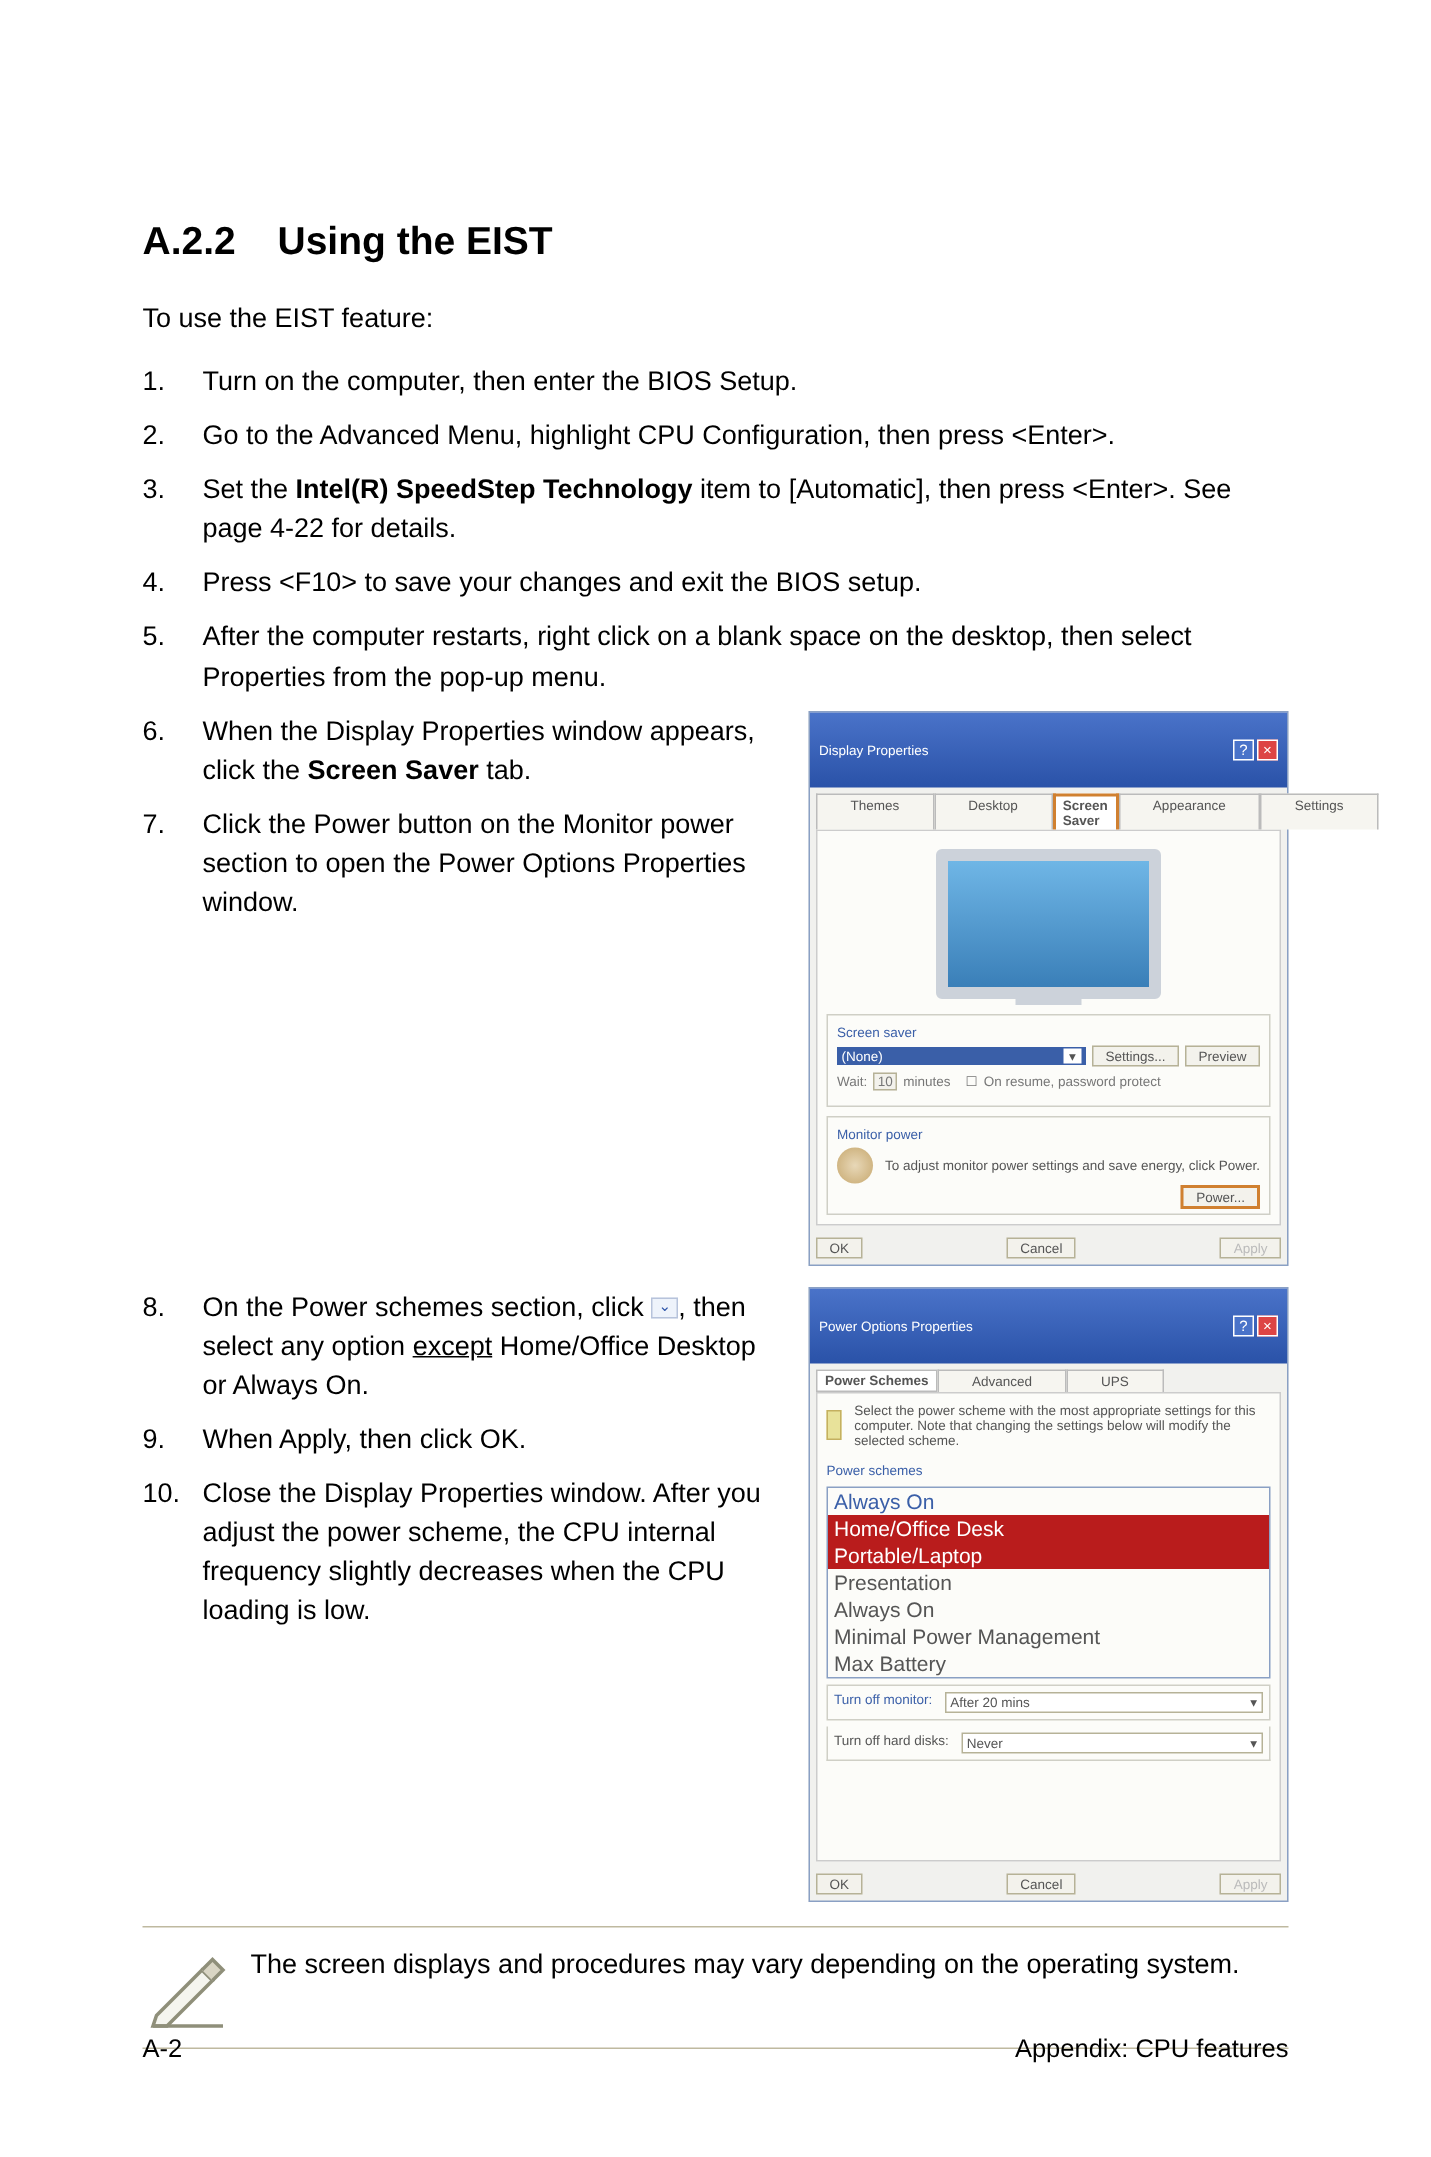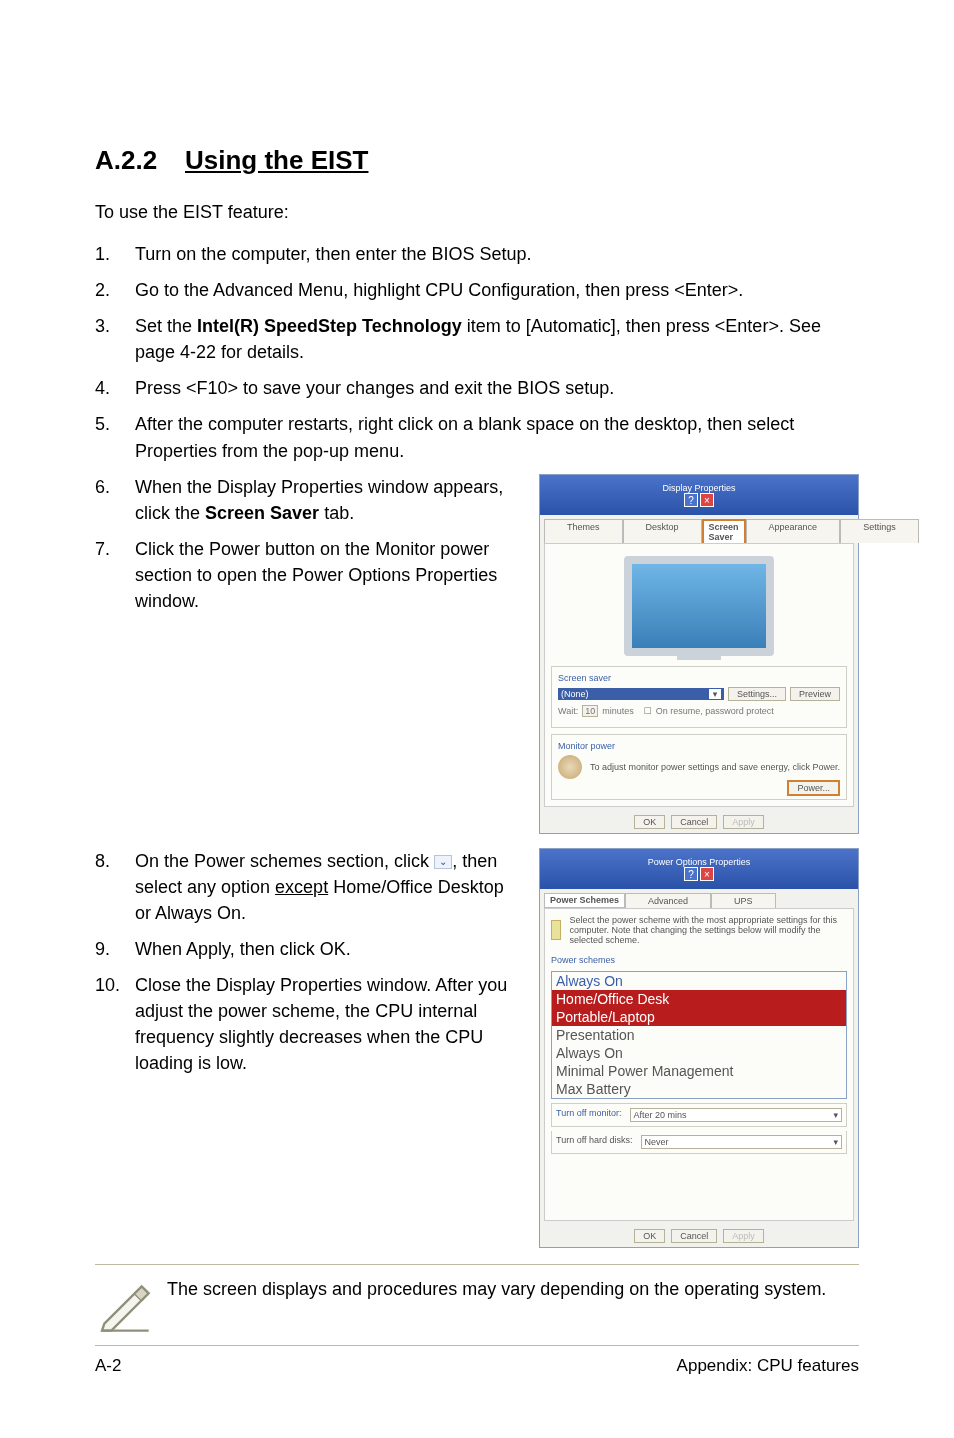--- a/index.html
+++ b/index.html
@@ -1,52 +1,52 @@
 <!DOCTYPE html>
 <html><head>
   <meta charset="utf-8">
   <style>
     * { margin:0; padding:0; box-sizing:border-box; }
     html,body { width:954px; height:1438px; background:#fff; font-family:Arial,Helvetica,sans-serif; color:#000; }
     .page { width:954px; height:1438px; padding:145px 95px 0 95px; position:relative; }
-    h2 { font-size:26px; font-weight:bold; margin-bottom:26px;text-decoration:underline; }
+    h2 { font-size:26px; font-weight:bold; margin-bottom:26px; }
     h2 .secnum { display:inline-block; width:90px; }
     .intro { font-size:18px; margin-bottom:18px; }
     ol.steps { list-style:none; }
     ol.steps > li { display:flex; font-size:18px; line-height:1.45; margin-bottom:10px; }
     ol.steps .num { width:40px; flex:0 0 40px; }
     ol.steps .body { flex:1; }
     .two-col { display:flex; }
     .two-col .left { flex:1; padding-right:20px; }
     .two-col .right { width:320px; flex:0 0 320px; }
 
     
     .winbox { border:1px solid #8aa0c4; background:#f1f1ee; font-size:9px; color:#555; }
-    .title1 { background:linear-gradient(#4a73c9,#2a52a8); color:#fff; padding:8px 6px; display:flex; align-items:center; justify-content:space-between;flex-direction:column; }
+    .title1 { background:linear-gradient(#4a73c9,#2a52a8); color:#fff; padding:18px 6px; display:flex; align-items:center; justify-content:space-between; }
     .title1 .qx { display:flex; gap:2px; }
     .sq { width:14px; height:14px; display:inline-block; text-align:center; line-height:14px; font-size:10px; border:1px solid #fff; }
     .sq.q { background:#4a73c9; color:#fff; }
     .sq.x { background:#d44; color:#fff; }
     .tabs { display:flex; padding:4px 4px 0 4px; gap:0; }
     .tab { background:#f6f5f0; border:1px solid #bbb; border-bottom:none; padding:2px 22px; font-size:9px; }
     .tab.active { background:#fff; border:2px solid #d08030; border-bottom:none; padding:1px 5px; font-weight:bold; }
     .panel { background:#fcfcf9; margin:0 4px 4px 4px; border:1px solid #ccc; padding:6px; }
     .preview { margin:6px auto 10px auto; width:150px; height:100px; background:linear-gradient(#6fb6e6,#3a7fb8); border:8px solid #ccd2da; border-radius:4px; position:relative; }
     .preview::after { content:""; position:absolute; bottom:-12px; left:50%; transform:translateX(-50%); width:44px; height:10px; background:#ccd2da; }
     .grp { border:1px solid #cfcfc6; padding:6px; margin-top:6px; }
     .grp-title { color:#3a5fa8; margin-bottom:4px; font-size:9px; }
     .row { display:flex; align-items:center; gap:4px; margin-bottom:4px; }
     .sel { flex:1; background:#3a5fa8; color:#fff; padding:1px 3px; display:flex; justify-content:space-between; }
     .sel .v { background:#fff; color:#555; width:12px; text-align:center; }
     .btn { background:#f3f2ec; border:1px solid #b6b297; padding:1px 8px; font-size:9px; }
     .btn.hot { border:2px solid #d08030; }
     .wait { font-size:9px; color:#777; }
     .mausicon { width:24px; height:24px; background:radial-gradient(#e8d8b8,#c6a76d); border-radius:50%; margin-right:4px; }
     .mtxt { font-size:9px; color:#555; }
-    .buttons { display:flex; justify-content:center; gap:6px; padding:4px; }
+    .buttons { display:flex; justify-content:space-between; gap:6px; padding:4px; }
 
     
     .plist { border:1px solid #8aa0c4; font-size:14px; }
     .plist div { padding:1px 4px; }
     .plist .blue { background:#b91c1c; color:#fff; }
     .plist .head { color:#3a5fa8; }
     .settingsrow { border:1px solid #cfcfc6; padding:4px; margin-top:4px; display:flex; justify-content:space-between; }
     .fld { flex:1; background:#fff; border:1px solid #b6b297; padding:1px 3px; margin-left:8px; display:flex; justify-content:space-between; }
     .iconplug { width:20px; height:20px; background:#e8e29a; border:1px solid #c4b060; margin-right:4px; }
 

